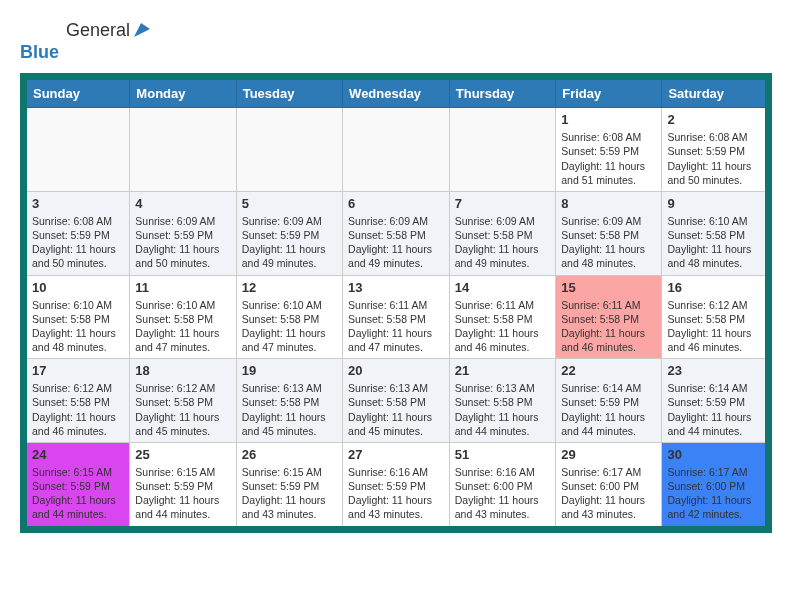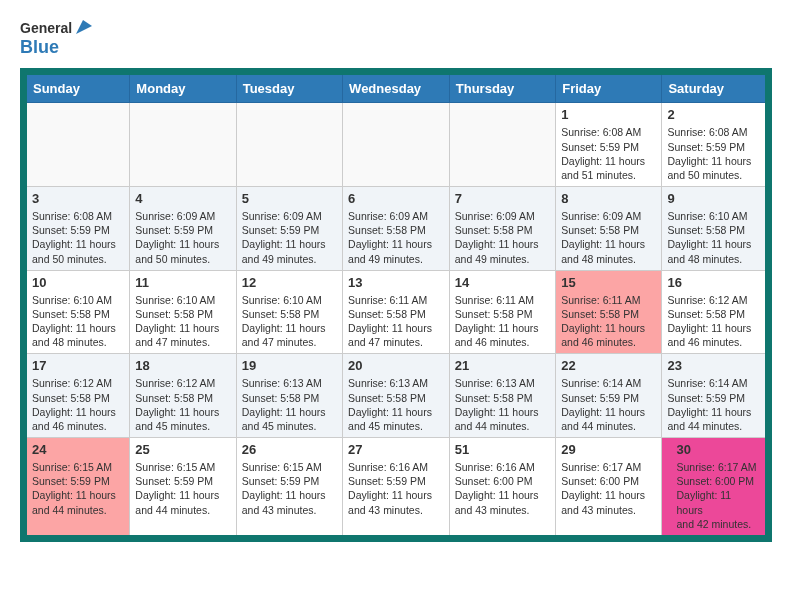--- a/index.html
+++ b/index.html
@@ -84,21 +84,21 @@
     }
   </style>
 </head>
 <body>
 
 <div class="page">
   <div class="header">
     <div class="logo">
       <div style="line-height:1.2;">
         <div style="display:flex;align-items:center;">
-          <span style="color:#333;font-weight:bold;font-size:14px;">General</span>
+          <span style="color:#333;font-weight:normal;font-size:18px;margin-left:46px;">General</span>
           <svg width="18" height="18" viewBox="0 0 18 18" style="margin-left:2px;margin-top:-2px;">
             <polygon points="2,16 9,2 18,8" fill="#2e7ab6"></polygon>
           </svg>
         </div>
         <span style="color:#2e7ab6;font-weight:bold;font-size:18px;">Blue</span>
       </div>
     </div>
     <div class="title-block">
       <div class="month-title"></div>
       <div class="location"></div>
@@ -286,21 +286,21 @@
           </td>
           <td style="background: rgb(240, 244, 248);">
             <div class="day-number">23</div>
             <div class="day-info" style="white-space: pre-line;">Sunrise: 6:14 AM
 Sunset: 5:59 PM
 Daylight: 11 hours
 and 44 minutes.</div>
           </td>
         </tr>
         <tr>
-          <td style="background: #fca5a5;">
+          <td style="background: #d946ef;">
             <div class="day-number">24</div>
             <div class="day-info" style="white-space: pre-line;">Sunrise: 6:15 AM
 Sunset: 5:59 PM
 Daylight: 11 hours
 and 44 minutes.</div>
           </td>
           <td style="background: rgb(255, 255, 255);">
             <div class="day-number">25</div>
             <div class="day-info" style="white-space: pre-line;">Sunrise: 6:15 AM
 Sunset: 5:59 PM
@@ -328,21 +328,21 @@
 Daylight: 11 hours
 and 43 minutes.</div>
           </td>
           <td style="background: rgb(255, 255, 255);">
             <div class="day-number">29</div>
             <div class="day-info" style="white-space: pre-line;">Sunrise: 6:17 AM
 Sunset: 6:00 PM
 Daylight: 11 hours
 and 43 minutes.</div>
           </td>
-          <td style="background: #ec4899; padding-left: 14px;">
+          <td style="background: #3b82f6;">
             <div class="day-number">30</div>
             <div class="day-info" style="white-space: pre-line;">Sunrise: 6:17 AM
 Sunset: 6:00 PM
 Daylight: 11 hours
 and 42 minutes.</div>
           </td>
         </tr>
       </tbody>
   </table>
 </div>

